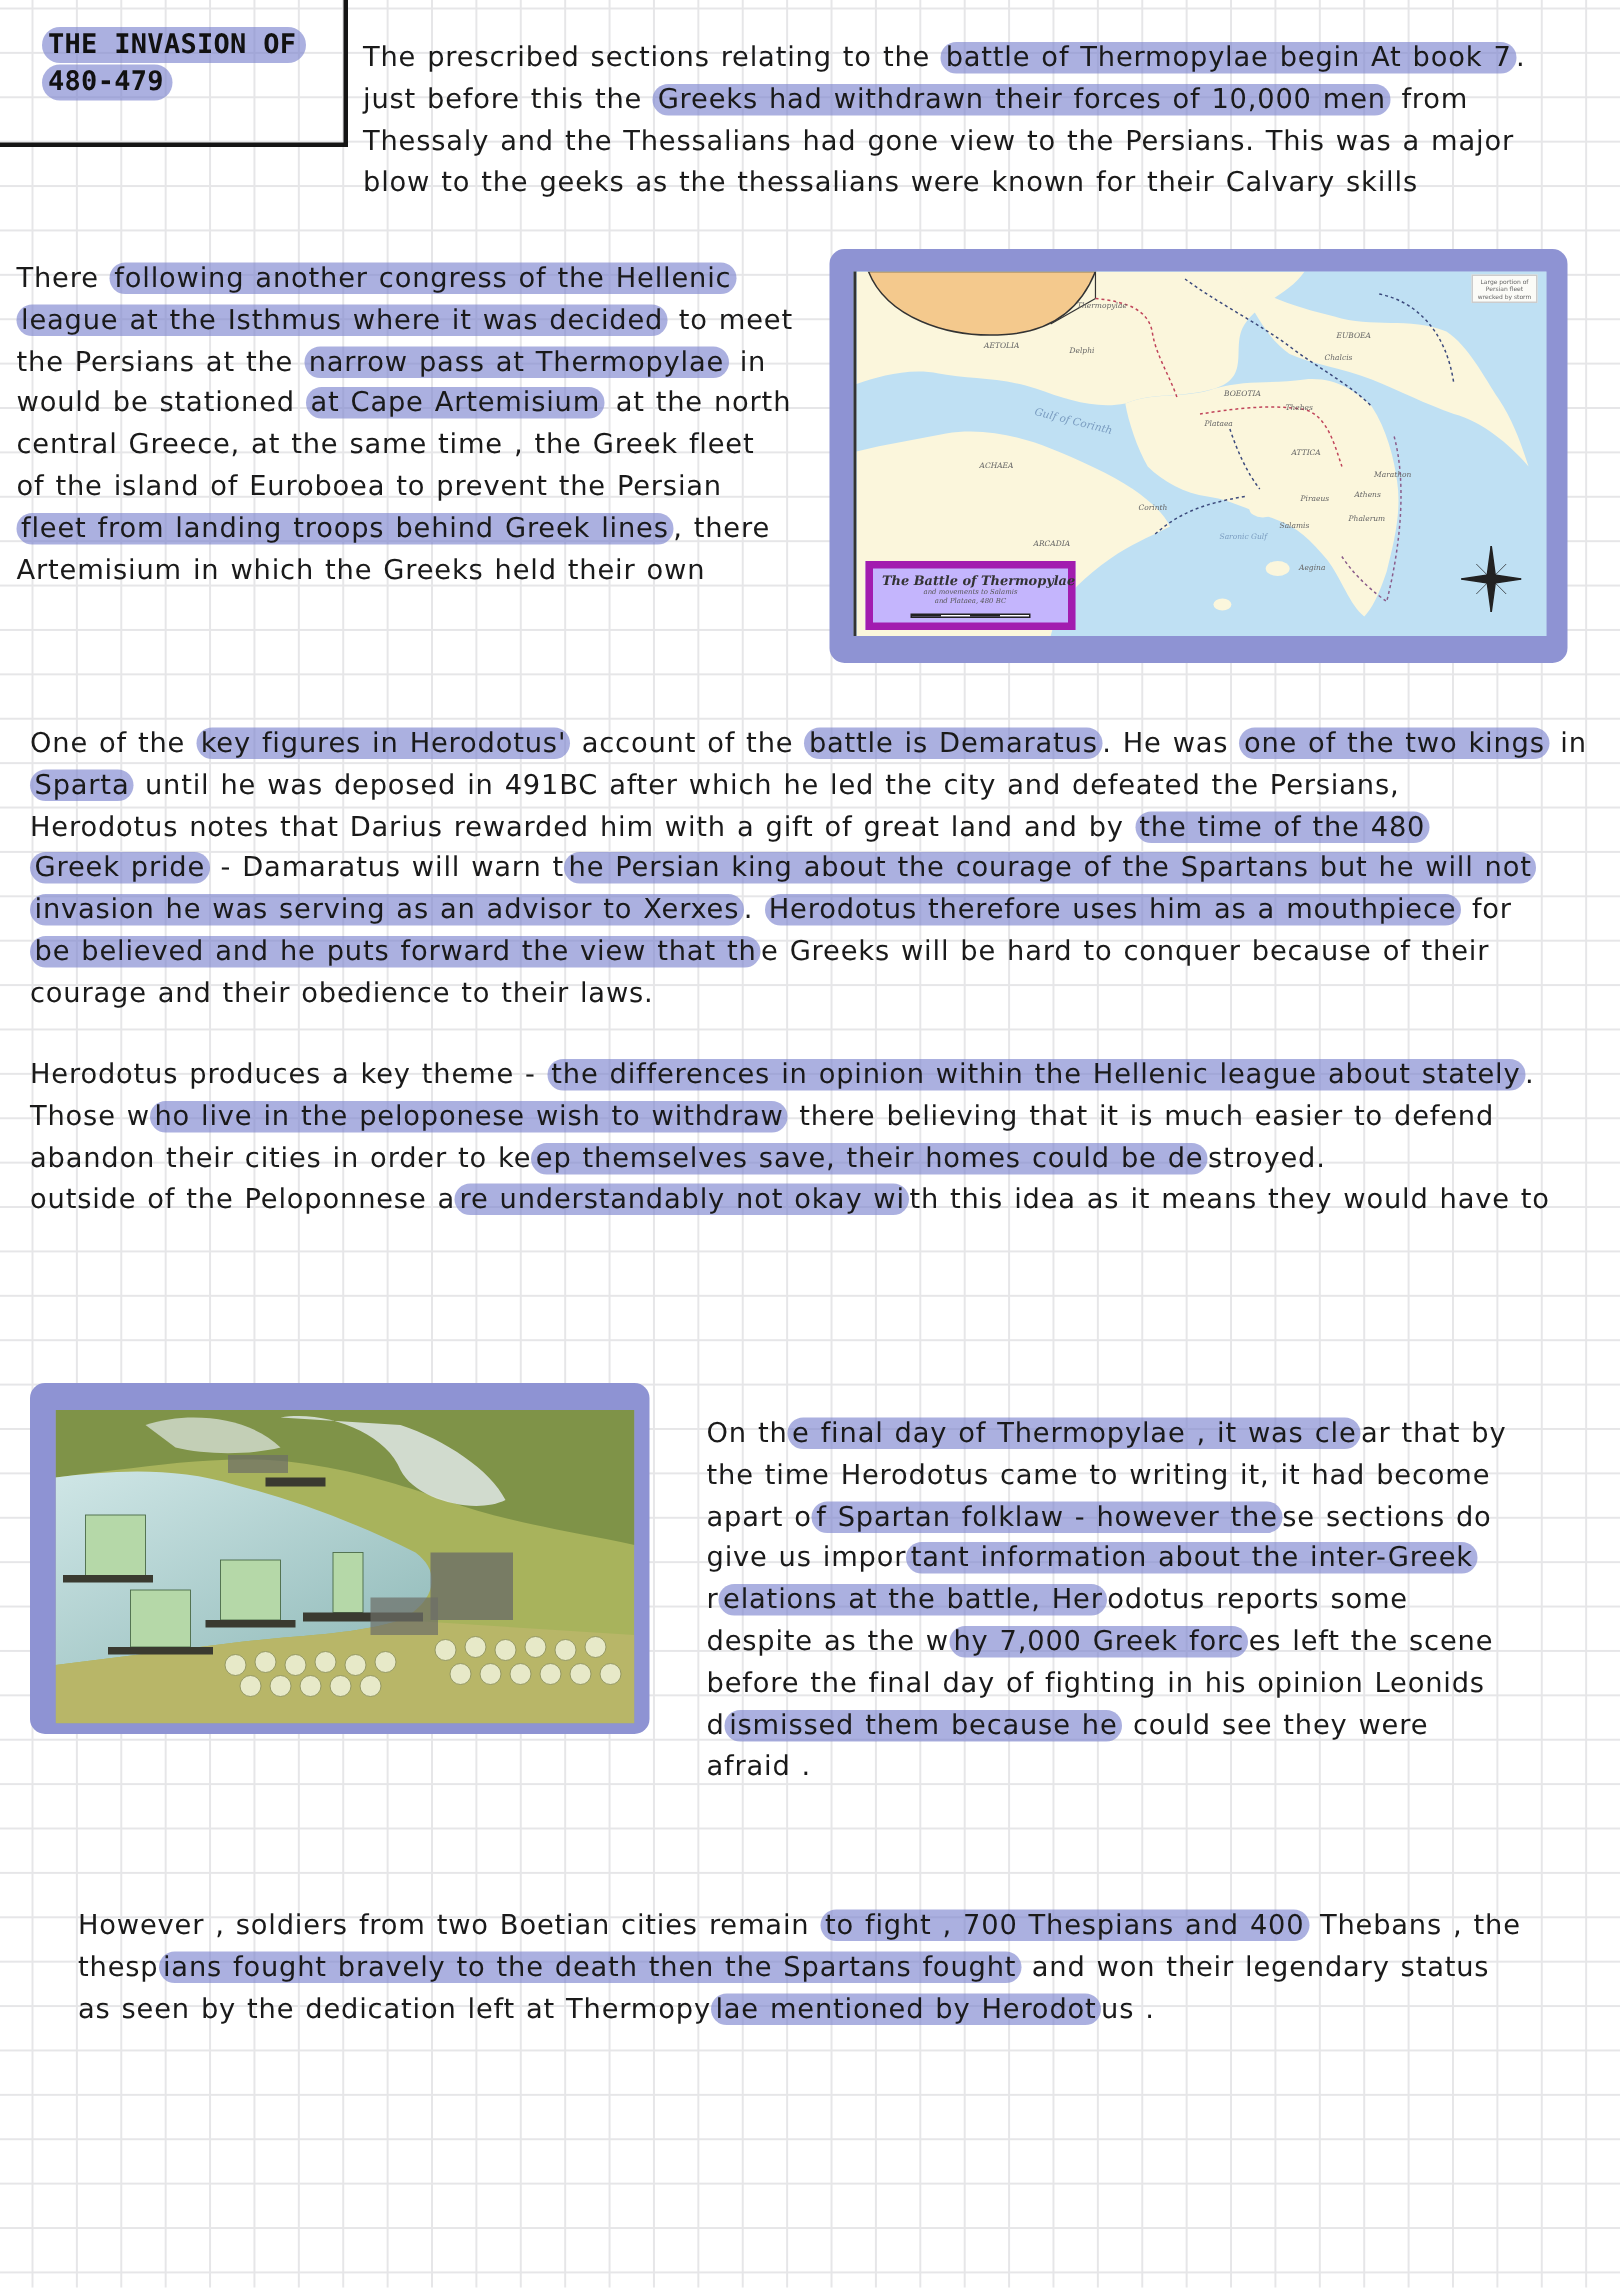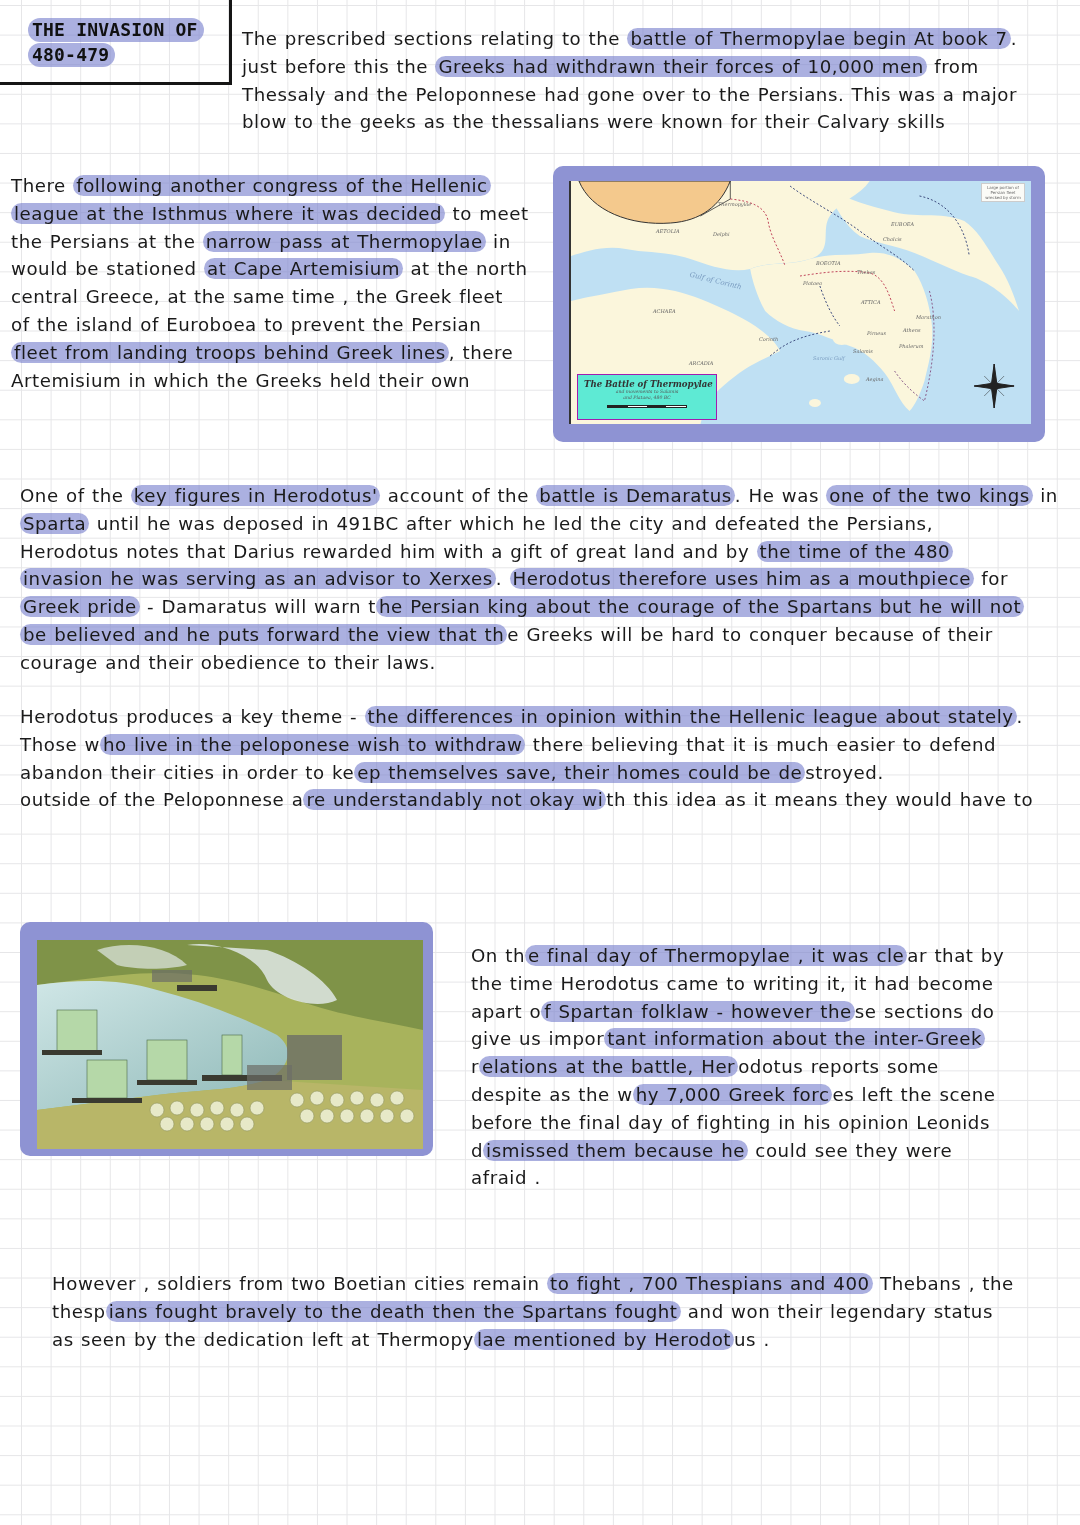--- a/index.html
+++ b/index.html
@@ -28,21 +28,21 @@
     font-size: 18.2px;
     line-height: 27.8px;
     letter-spacing: 0.55px;
     word-spacing: 1px;
     margin-top: 10px;
   }
   .para .line { display: block; white-space: nowrap; }
 
   
   .title-box {
-    position: absolute; left: 0; top: 0; width: 232px; height: 85px;
+    position: absolute; left: 0; top: 0; width: 232px; height: 98px;
     border-right: 3px solid #151515;
     border-bottom: 3px solid #151515;
   }
   .title-line {
     position: absolute; left: 28px;
     font-family: "DejaVu Sans Mono", monospace;
     font-weight: 700; font-size: 18px; line-height: 24px;
     letter-spacing: 0.2px; color: #111;
     background: rgba(120,128,205,0.62);
     border-radius: 12px; padding: 0 6px 0 4px;
@@ -51,21 +51,21 @@
   
   .map-frame {
     position: absolute; left: 553px; top: 166px; width: 492px; height: 276px;
     background: #8e93d3; border-radius: 10px; padding: 15px 14px 18px 16px;
   }
   .map-inner { position: relative; width: 100%; height: 100%; background: #bfe0f3; overflow: hidden; border-left: 2px solid #333; }
   .map-inner svg { position: absolute; left: 0; top: 0; width: 100%; height: 100%; }
   .map-label { position: absolute; font-family: "DejaVu Serif", serif; font-size: 5px; color: #666; font-style: italic; white-space: nowrap; }
   .map-legend {
     position: absolute; left: 6px; top: 193px; width: 140px; height: 46px;
-    background: #5eead4; border: 1px solid #a21caf; padding: 4px 6px;
+    background: #c4b5fd; border: 5px solid #a21caf; padding: 4px 6px;
   }
   .map-legend-title { font-family: "DejaVu Serif", serif; font-style: italic; font-weight: 700; font-size: 8.6px; color: #333; white-space: nowrap; }
   .map-legend-sub { font-family: "DejaVu Serif", serif; font-style: italic; font-size: 4.6px; color: #555; text-align: center; line-height: 6px; }
   .map-note { position: absolute; right: 6px; top: 2px; width: 44px; background: #fbfbf7; border: 1px solid #ccc; font-size: 4px; color: #666; text-align: center; line-height: 5px; padding: 1px; }
 
   
   .img-frame {
     position: absolute; left: 20px; top: 922px; width: 413px; height: 234px;
     background: #8e93d3; border-radius: 10px; padding: 18px 10px 7px 17px;
   }
@@ -76,21 +76,21 @@
 <body>
 
 <div class="title-box">
   <span class="title-line" style="top:18px;">THE INVASION OF</span>
   <span class="title-line" style="top:43px;">480-479</span>
 </div>
 
 <div class="para" style="left:242px; top:15px;">
     <span class="line"><span>The prescribed sections relating to the </span><span class="hl">battle of Thermopylae begin At book 7</span><span>.</span></span>
     <span class="line"><span>just before this the </span><span class="hl">Greeks had withdrawn their forces of 10,000 men</span><span> from</span></span>
-    <span class="line"><span>Thessaly and the Peloponnese had gone over to the Persians. This was a major</span></span>
+    <span class="line"><span>Thessaly and the Thessalians had gone view to the Persians. This was a major</span></span>
     <span class="line"><span>blow to the geeks as the thessalians were known for their Calvary skills</span></span>
   </div>
 
 <div class="para" style="left:11px; top:162px;">
     <span class="line"><span>There </span><span class="hl">following another congress of the Hellenic</span></span>
     <span class="line"><span class="hl">league at the Isthmus where it was decided</span><span> to meet</span></span>
     <span class="line"><span>the Persians at the </span><span class="hl">narrow pass at Thermopylae</span><span> in</span></span>
     <span class="line"><span>would be stationed </span><span class="hl">at Cape Artemisium</span><span> at the north</span></span>
     <span class="line"><span>central Greece, at the same time , the Greek fleet</span></span>
     <span class="line"><span>of the island of Euroboea to prevent the Persian</span></span>
@@ -163,22 +163,22 @@
       <div class="map-legend-sub">and Plataea, 480 BC</div>
       <div style="margin:4px auto 0; width:80px; height:3px; background:linear-gradient(to right,#222 0 25%,#fff 25% 50%,#222 50% 75%,#fff 75%); border:1px solid #222;"></div>
     </div>
   </div>
 </div>
 
 <div class="para" style="left:20px; top:472px;">
     <span class="line"><span>One of the </span><span class="hl">key figures in Herodotus'</span><span> account of the </span><span class="hl">battle is Demaratus</span><span>. He was </span><span class="hl">one of the two kings</span><span> in</span></span>
     <span class="line"><span class="hl">Sparta</span><span> until he was deposed in 491BC after which he led the city and defeated the Persians,</span></span>
     <span class="line"><span>Herodotus notes that Darius rewarded him with a gift of great land and by </span><span class="hl">the time of the 480</span></span>
+    <span class="line"><span class="hl">Greek pride</span><span> - Damaratus will warn t</span><span class="hl">he Persian king about the courage of the Spartans but he will not</span></span>
     <span class="line"><span class="hl">invasion he was serving as an advisor to Xerxes</span><span>. </span><span class="hl">Herodotus therefore uses him as a mouthpiece</span><span> for</span></span>
-    <span class="line"><span class="hl">Greek pride</span><span> - Damaratus will warn t</span><span class="hl">he Persian king about the courage of the Spartans but he will not</span></span>
     <span class="line"><span class="hl">be believed and he puts forward the view that th</span><span>e Greeks will be hard to conquer because of their</span></span>
     <span class="line"><span>courage and their obedience to their laws.</span></span>
   </div>
 
 <div class="para" style="left:20px; top:693px;">
     <span class="line"><span>Herodotus produces a key theme - </span><span class="hl">the differences in opinion within the Hellenic league about stately</span><span>.</span></span>
     <span class="line"><span>Those w</span><span class="hl">ho live in the peloponese wish to withdraw</span><span> there believing that it is much easier to defend</span></span>
     <span class="line"><span>abandon their cities in order to ke</span><span class="hl">ep themselves save, their homes could be de</span><span>stroyed.</span></span>
     <span class="line"><span>outside of the Peloponnese a</span><span class="hl">re understandably not okay wi</span><span>th this idea as it means they would have to</span></span>
   </div>

